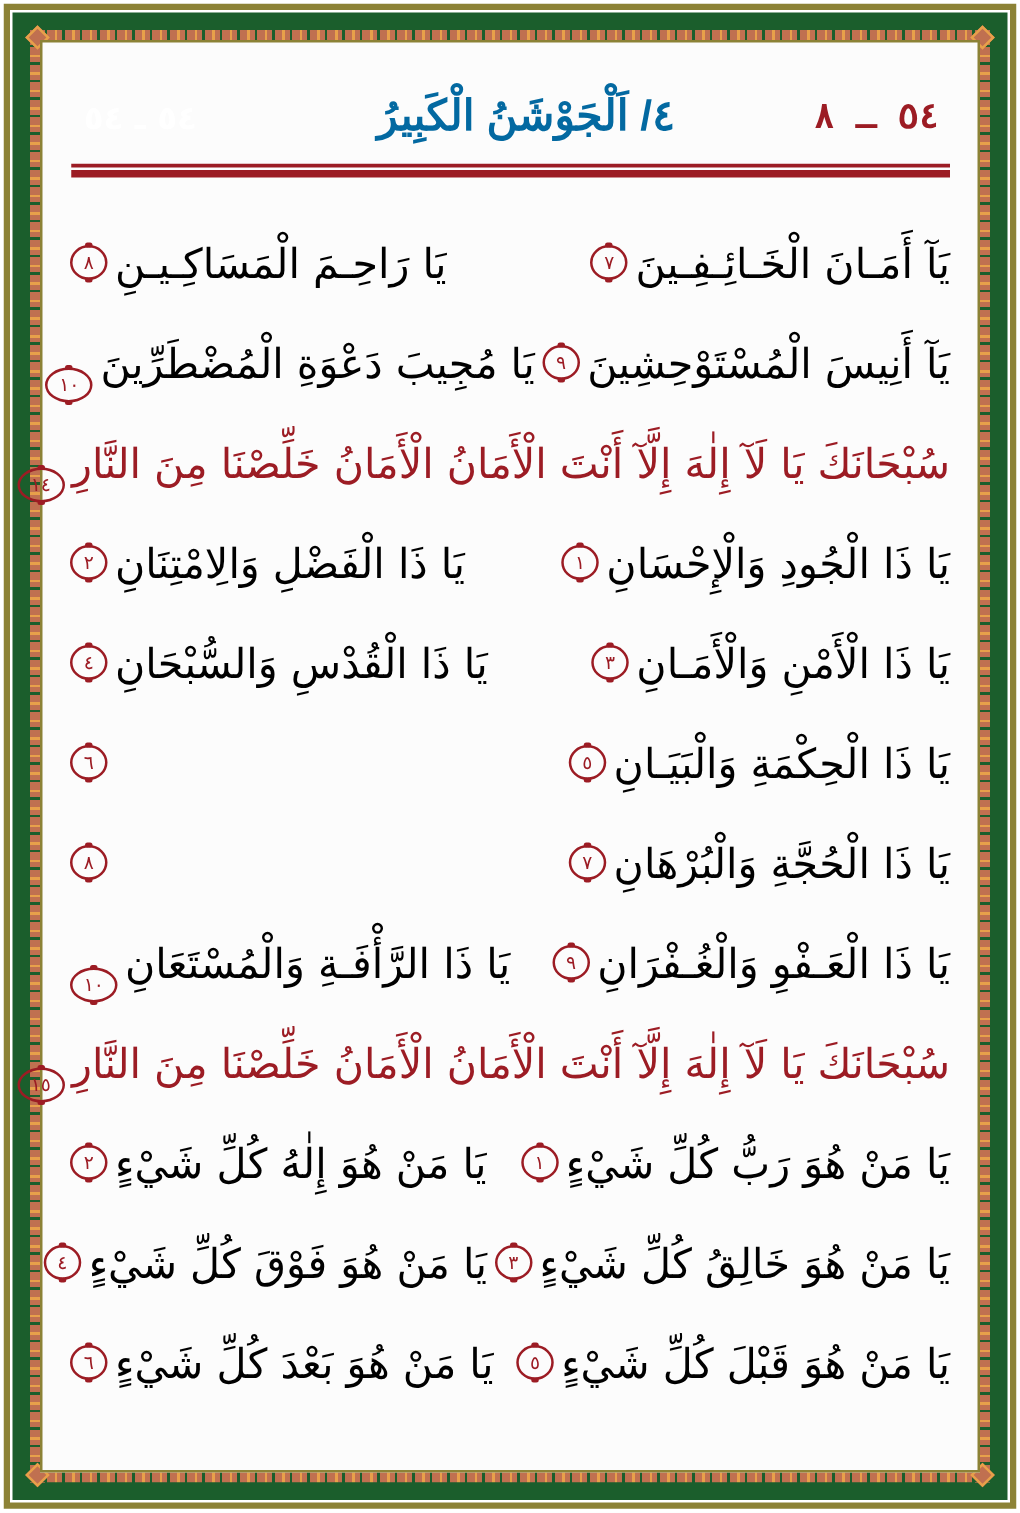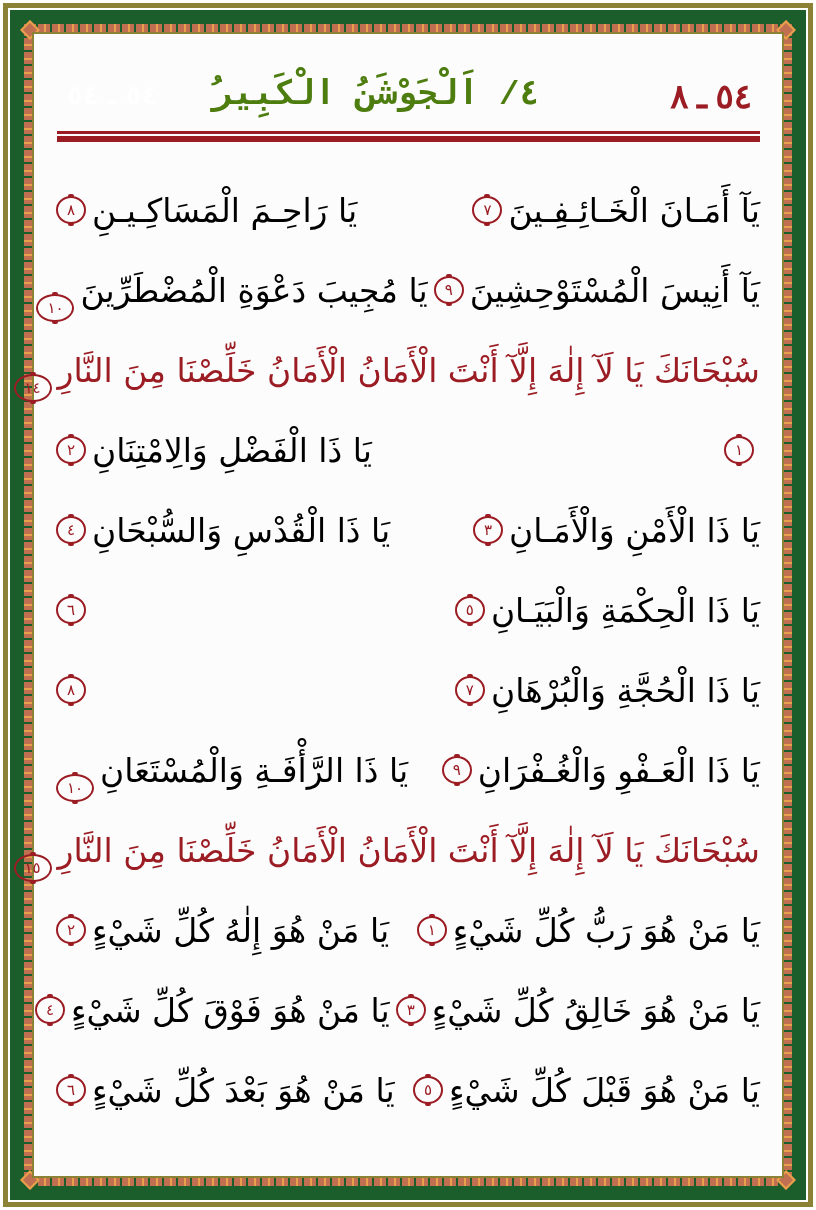--- a/index.html
+++ b/index.html
@@ -54,28 +54,28 @@
     position:absolute; left:32px; top:32px; right:32px; bottom:32px;
     border:2px solid #8c8236; background:#fcfcfc; box-sizing:border-box;
   }
 
   .header {
     position:absolute; left:57px; right:56px; top:70px; height:50px;
     direction:rtl;
   }
   .header-page {
     position:absolute; right:8px; top:6px;
-    font-size:34px; font-weight:bold; color:#9c1c24;
-    font-family:Liberation Serif, serif;
+    font-size:28px; font-weight:bold; color:#9c1c24;
+    font-family:Liberation Mono, monospace;
     direction:rtl;
   }
   .header-title {
     position:absolute; right:220px; top:2px;
-    font-size:34px; font-weight:bold; color:#4d7c0f;
-    font-family:Liberation Mono, monospace;
+    font-size:34px; font-weight:bold; color:#0369a1;
+    font-family:Liberation Sans, sans-serif;
     direction:rtl; white-space:nowrap;
   }
   .header-ghost {
     position:absolute; left:10px; top:10px;
     font-size:26px; font-weight:bold; color:#ffffff;
     font-family:"DejaVu Sans", sans-serif; direction:rtl;
   }
   .rule-thin {
     position:absolute; left:57px; right:56px; top:131px; height:3px;
     background:#9c1c24;
@@ -158,20 +158,21 @@
         <span class="seg">يَا مُجِيبَ دَعْوَةِ الْمُضْطَرِّينَ</span>
         <span class="marker wide">١٠</span>
       </span>
     </div>
     <div class="line red">
       <span class="seg">سُبْحَانَكَ يَا لَآ إِلٰهَ إِلَّآ أَنْتَ الْأَمَانُ الْأَمَانُ خَلِّصْنَا مِنَ النَّارِ</span>
       <span class="marker wide">١٤</span>
     </div>
     <div class="line justify">
       <span style="display: inline-flex; align-items: center;">
+        <span class="seg">يَا ذَا الْجُودِ وَالْإِحْسَانِ</span>
         <span class="marker">١</span>
       </span>
       <span style="display: inline-flex; align-items: center;">
         <span class="seg">يَا ذَا الْفَضْلِ وَالِامْتِنَانِ</span>
         <span class="marker">٢</span>
       </span>
     </div>
     <div class="line justify">
       <span style="display: inline-flex; align-items: center;">
         <span class="seg">يَا ذَا الْأَمْنِ وَالْأَمَـانِ</span>

